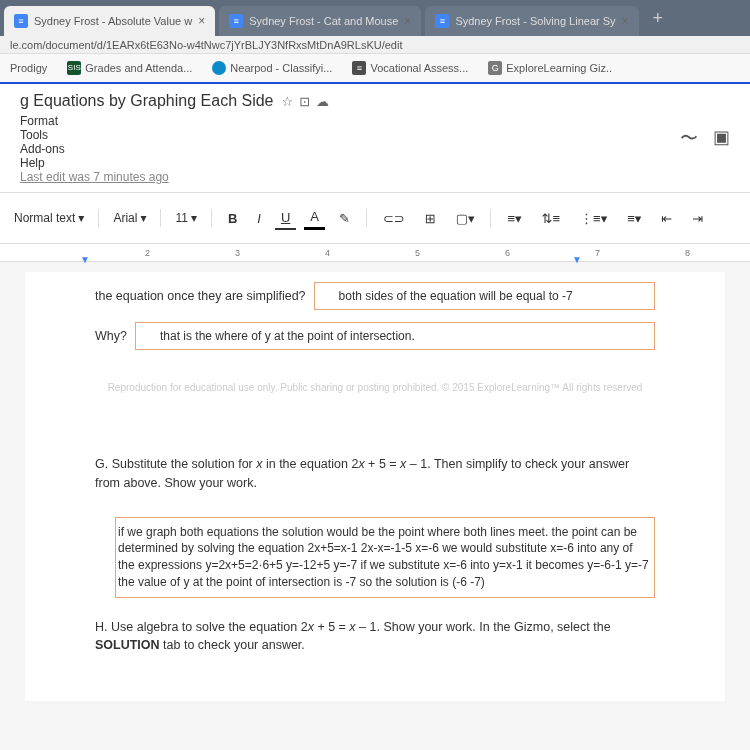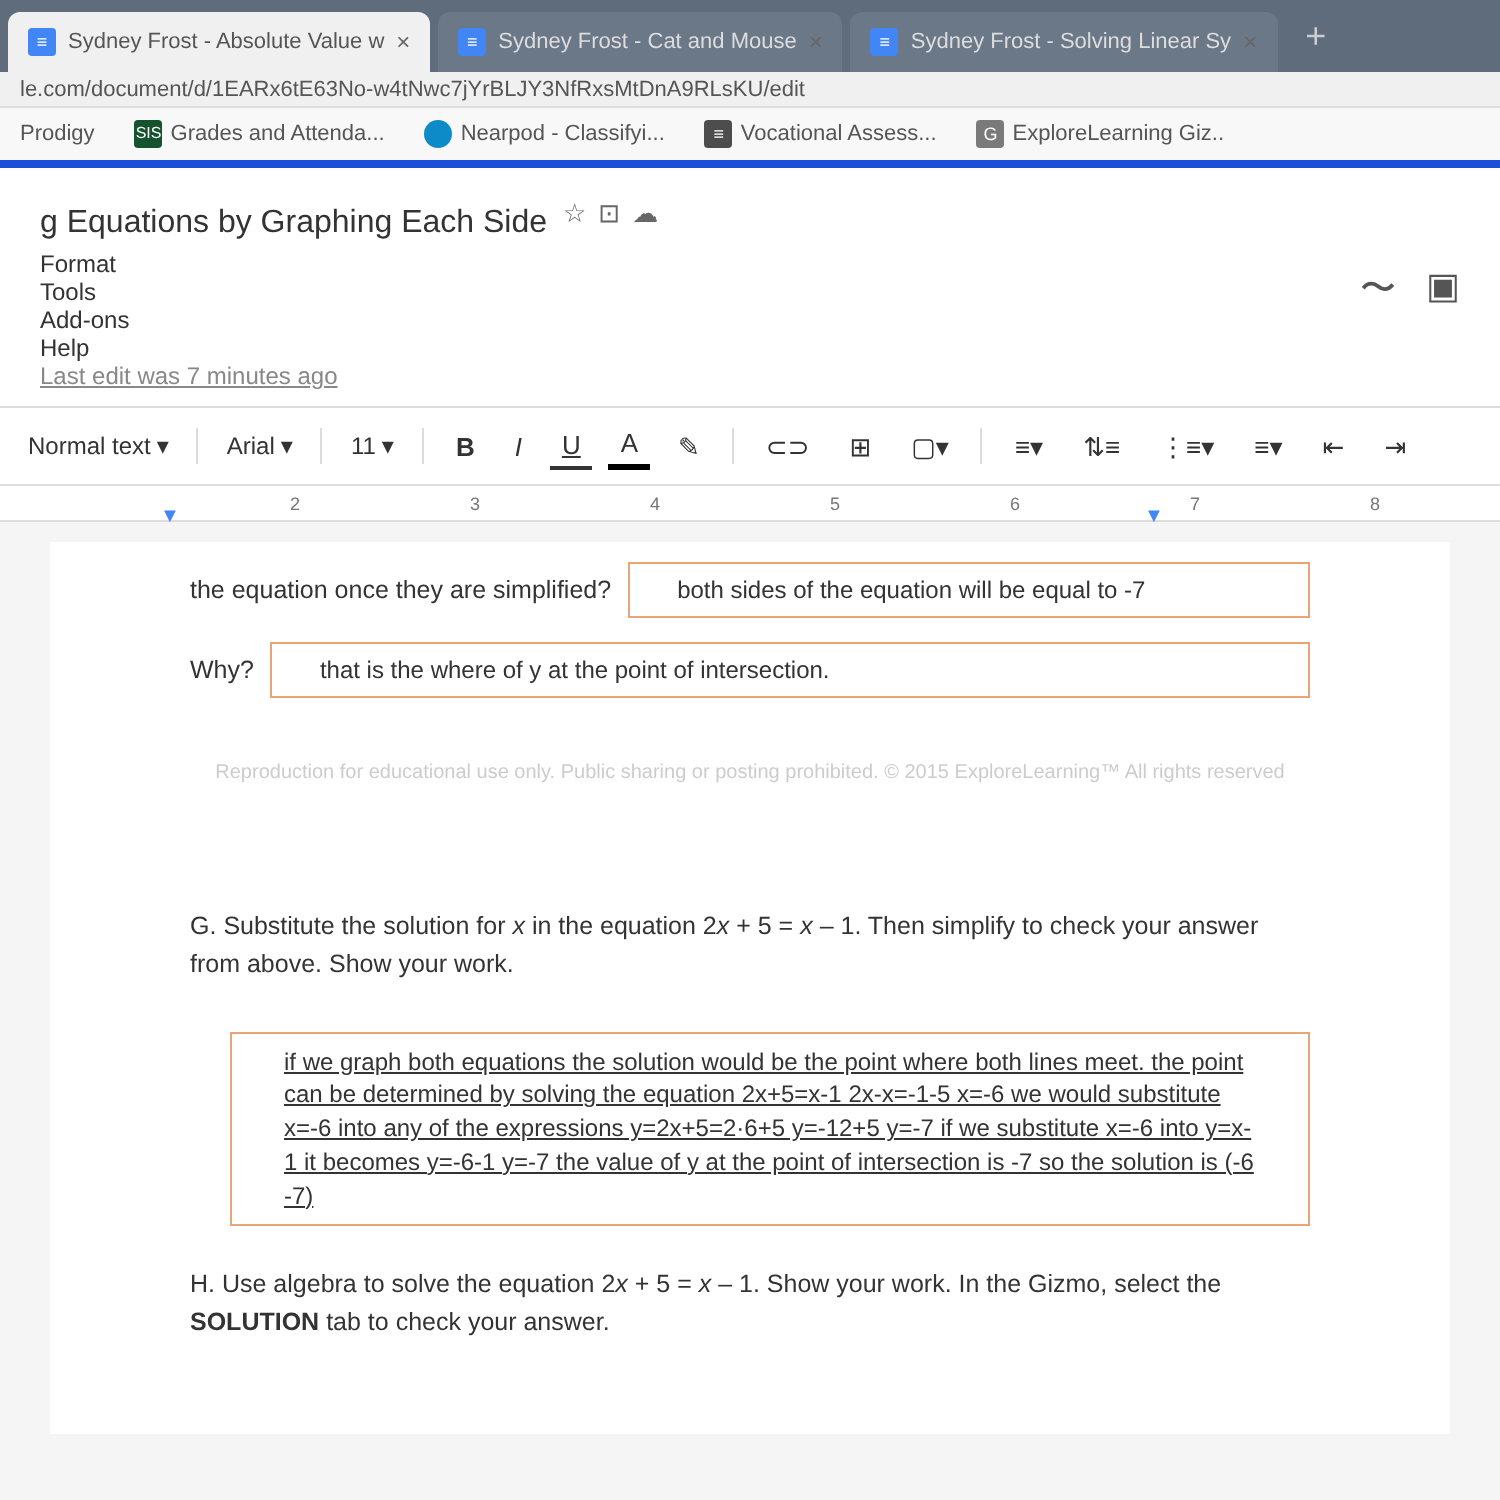--- a/index.html
+++ b/index.html
@@ -7,34 +7,34 @@
     
     .browser-tabs { background: #5f6c7c; height: 36px; display: flex; align-items: center; padding: 0 4px; }
     .tab { background: #f0f0f0; height: 30px; margin-top: 6px; padding: 0 10px; display: flex; align-items: center; border-radius: 6px 6px 0 0; max-width: 220px; font-size: 11px; color: #555; margin-right: 4px; }
     .tab.inactive { background: #6b7887; color: #ddd; }
     .tab-icon { width: 14px; height: 14px; background: #4285f4; border-radius: 2px; margin-right: 6px; flex-shrink: 0; display: flex; align-items: center; justify-content: center; color: #fff; font-size: 9px; }
     .tab-close { margin-left: 6px; color: #666; font-size: 12px; }
     .new-tab { color: #ccc; font-size: 18px; padding: 0 10px; }
     
     .url-bar { background: #f0f0f0; height: 18px; display: flex; align-items: center; padding: 0 10px; font-size: 11px; color: #555; border-bottom: 1px solid #ddd; }
     
-    .bookmarks { background: #f8f8f8; height: 30px; display: flex; align-items: center; padding: 0 10px; gap: 20px; font-size: 11px; color: #555; border-bottom: 4px solid #1d4ed8; }
+    .bookmarks { background: #f8f8f8; height: 30px; display: flex; align-items: center; padding: 0 10px; gap: 20px; font-size: 11px; color: #555; border-bottom: 2px solid #1d4ed8; }
     .bookmark { display: flex; align-items: center; gap: 4px; }
     .bm-icon { width: 14px; height: 14px; border-radius: 2px; flex-shrink: 0; }
     
     .doc-header { background: #fff; padding: 8px 20px; display: flex; align-items: center; justify-content: space-between; }
     .doc-title-area { flex: 1; }
     .doc-title-row { display: flex; align-items: center; gap: 8px; }
-    .doc-title { font-size: 16px; color: #333; margin-top: 11px; }
+    .doc-title { font-size: 16px; color: #333; }
     .doc-icons { display: flex; gap: 6px; color: #666; font-size: 13px; }
     .menu-bar { display: flex; font-size: 12px; color: #333; margin-top: 4px; flex-direction: column; }
     .last-edit { color: #888; text-decoration: underline; }
     .header-icons { display: flex; gap: 15px; font-size: 18px; color: #555; }
     
-    .toolbar { background: #fff; border-top: 1px solid #ddd; border-bottom: 1px solid #ddd; height: 40px; display: flex; align-items: center; padding: 0 10px; gap: 8px; font-size: 12px; }
+    .toolbar { background: #fff; border-top: 1px solid #ddd; border-bottom: 1px solid #ddd; height: 52px; display: flex; align-items: center; padding: 0 10px; gap: 8px; font-size: 12px; }
     .tb-select { display: flex; align-items: center; gap: 3px; padding: 2px 4px; color: #333; }
     .tb-divider { width: 1px; height: 18px; background: #ddd; margin: 0 2px; }
     .tb-btn { padding: 3px 6px; color: #333; font-size: 13px; }
     .tb-btn.bold { font-weight: bold; }
     .tb-btn.italic { font-style: italic; }
     .tb-btn.underline { text-decoration: underline; border-bottom: 2px solid #333; }
     
     .ruler { background: #fff; height: 18px; display: flex; align-items: center; font-size: 9px; color: #777; position: relative; border-bottom: 1px solid #ddd; }
     .ruler-mark { position: absolute; }
     .ruler-ind { position: absolute; top: 10px; color: #4285f4; font-size: 10px; }
@@ -44,21 +44,21 @@
     
     .q-row { display: flex; align-items: center; gap: 8px; margin-bottom: 12px; }
     .answer-box { border: 1px solid #e8a678; padding: 4px 24px; flex: 1; font-size: 12px; }
     
     .copyright { color: #ccc; font-size: 10px; text-align: center; margin: 30px 0 60px 0; }
     
     .question { margin-bottom: 16px; }
     .q-label { display: inline; }
     .italic-part { font-style: italic; }
     
-    .big-answer { border: 1px solid #e8a678; padding: 6px 26px; margin: 24px 0 20px 20px; font-size: 12px; line-height: 1.4; text-decoration: underline; }
+    .big-answer { border: 1px solid #e8a678; padding: 6px 2px; margin: 24px 0 20px 20px; font-size: 12px; line-height: 1.4; }
     
     .bold-text { font-weight: bold; }
   </style>
 </head>
 <body>
 
 <div class="browser-tabs">
   <div class="tab">
     <span class="tab-icon">≡</span>
     <span>Sydney Frost - Absolute Value w</span>

